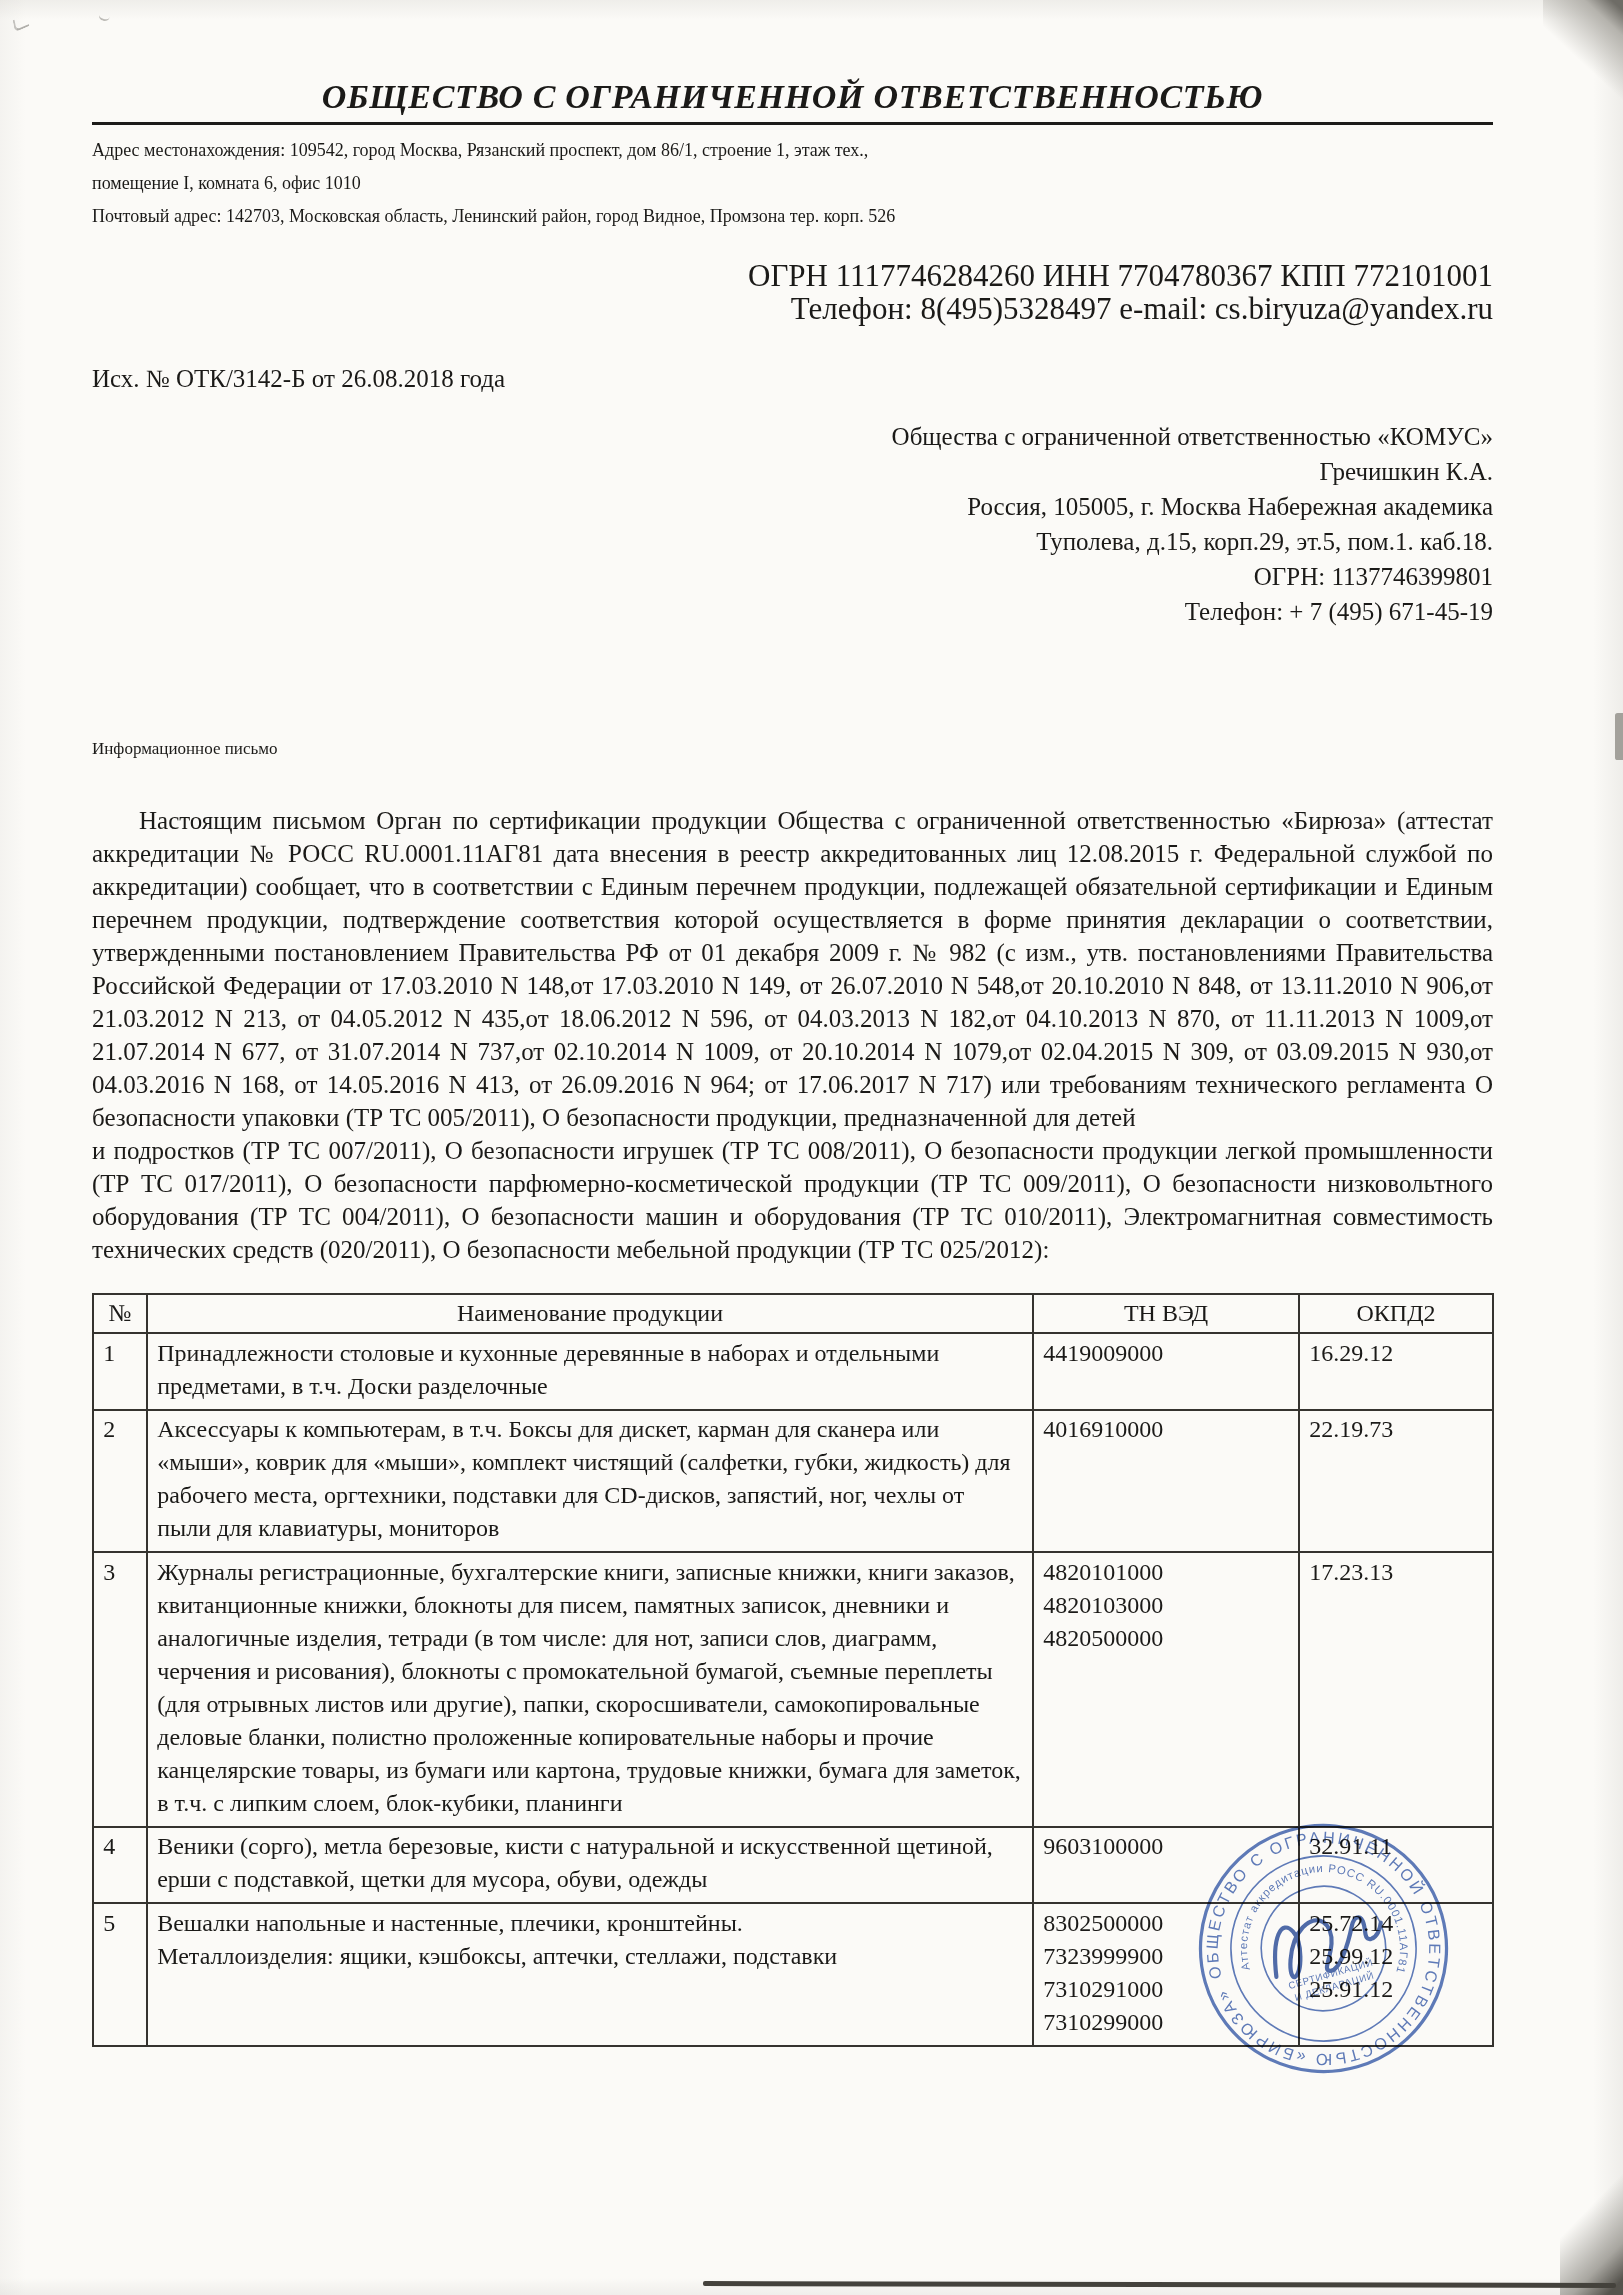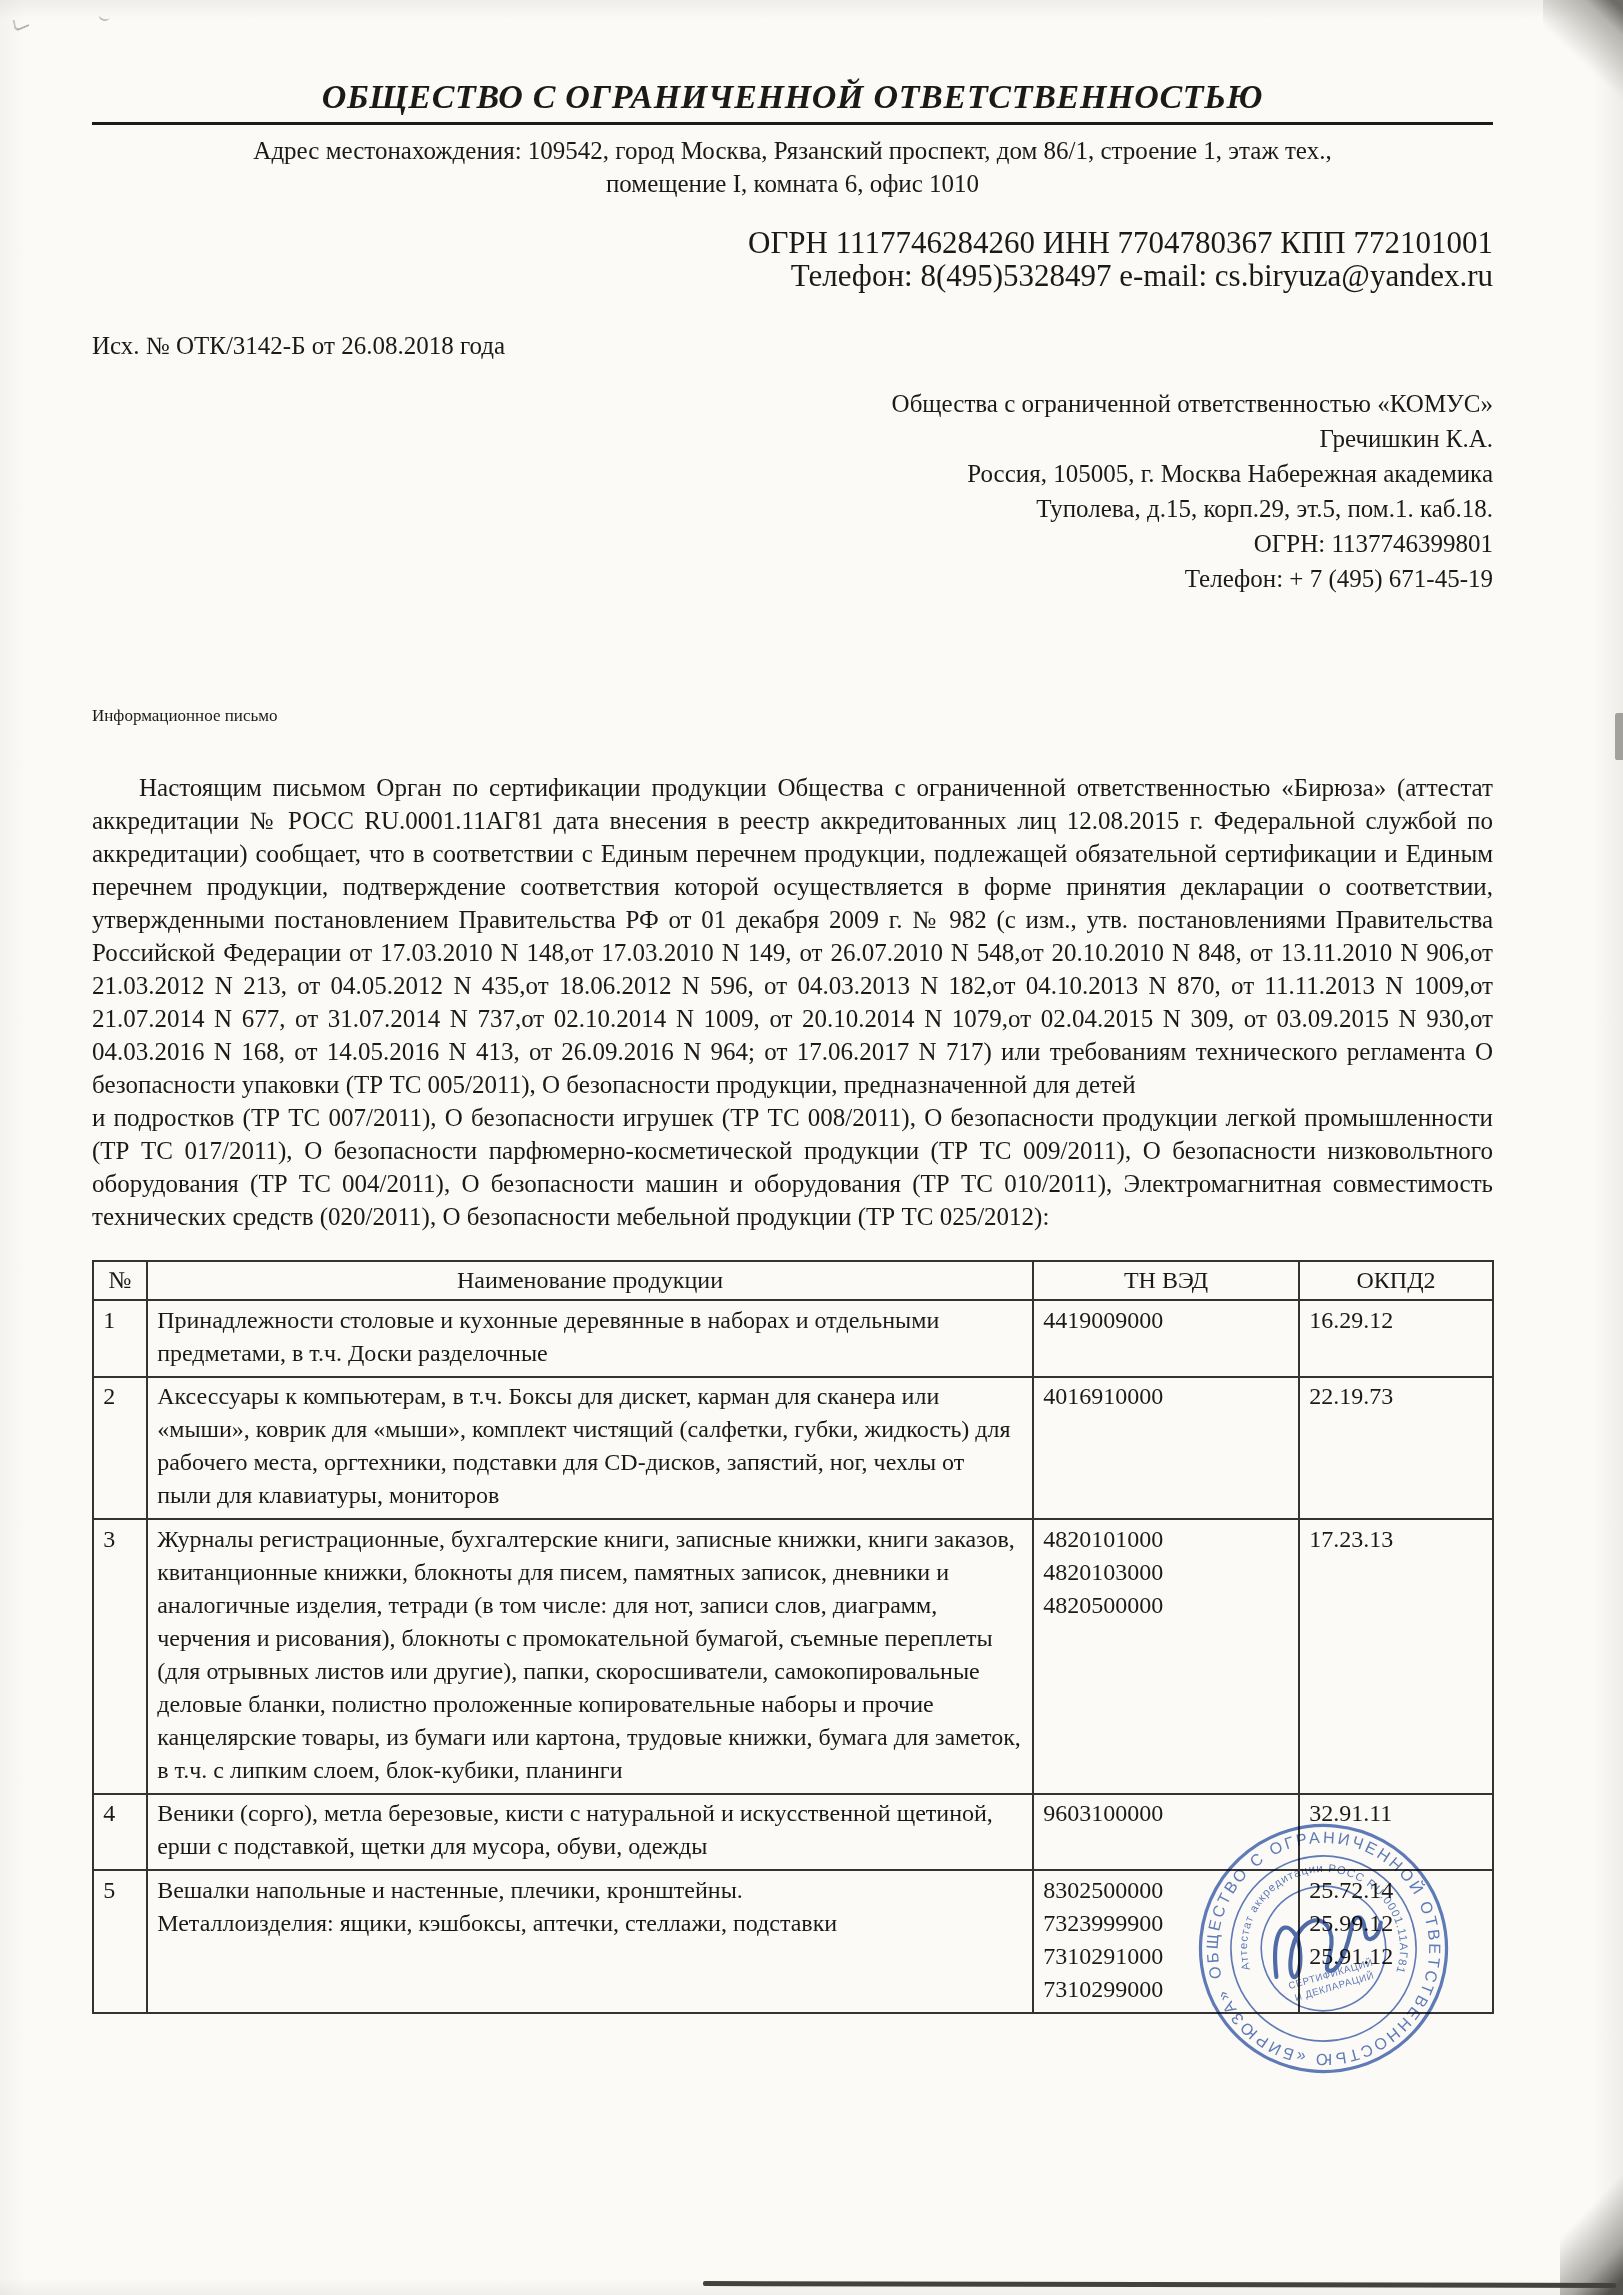--- a/index.html
+++ b/index.html
@@ -17,21 +17,21 @@
     overflow:hidden;
     font-family:"Liberation Serif", serif;
     color:#1b1a18;
   }
 
   .content { position:absolute; left:92px; top:77px; width:1401px; }
 
   .doc-title { text-align:center; font-weight:bold; font-style:italic; font-size:34px; line-height:40px; letter-spacing:0.7px; }
   .title-rule { border:none; border-top:3.3px solid #1c1b19; margin:5.2px 0 9.2px 0; }
 
-  .addr { text-align:center; font-size:25px; line-height:33px; }
+  .addr { text-align:left; font-size:18px; line-height:33px; }
   .reg  { text-align:right; font-size:31px; line-height:33px; margin-top:26px; }
 
   .outgoing { font-size:25px; line-height:33px; margin-top:37px; }
 
   .recipient { text-align:right; font-size:25px; line-height:35px; margin-top:23.6px; }
 
   .letter-title { font-size:17px; margin-top:110px; }
 
   .body-text { margin-top:45px; font-size:25px; line-height:33px; text-align:justify; }
   .body-text p { margin:0; }
@@ -99,20 +99,21 @@
   <div class="content">
 
     <header>
       <div class="doc-title">
         <div>ОБЩЕСТВО С ОГРАНИЧЕННОЙ ОТВЕТСТВЕННОСТЬЮ</div>
       </div>
       <hr class="title-rule">
       <div class="addr">
         <div>Адрес местонахождения: 109542, город Москва, Рязанский проспект, дом 86/1, строение 1, этаж тех.,</div>
         <div>помещение I, комната 6, офис 1010</div>
+        <div>Почтовый адрес: 142703, Московская область, Ленинский район, город Видное, Промзона тер. корп. 526</div>
       </div>
       <div class="reg">
         <div>ОГРН 1117746284260 ИНН 7704780367 КПП 772101001</div>
         <div>Телефон: 8(495)5328497 e-mail: cs.biryuza@yandex.ru</div>
       </div>
     </header>
 
     <div class="outgoing">Исх. № ОТК/3142-Б от 26.08.2018 года</div>
 
     <div class="recipient">

